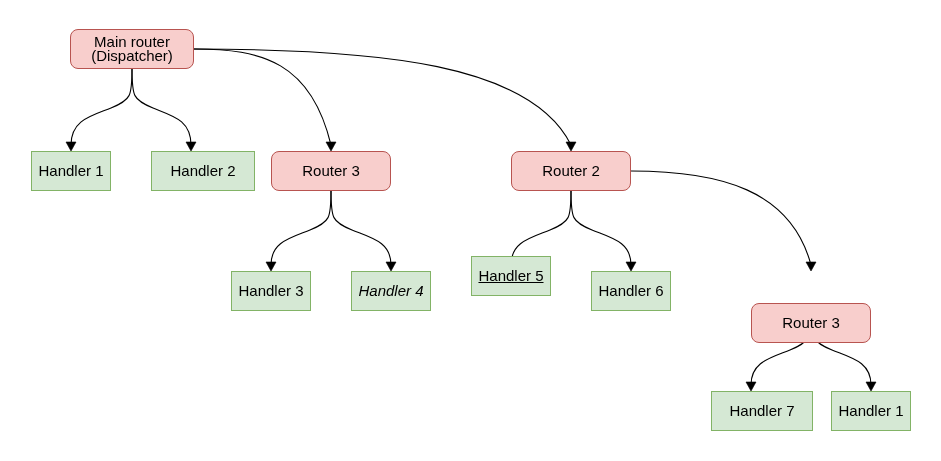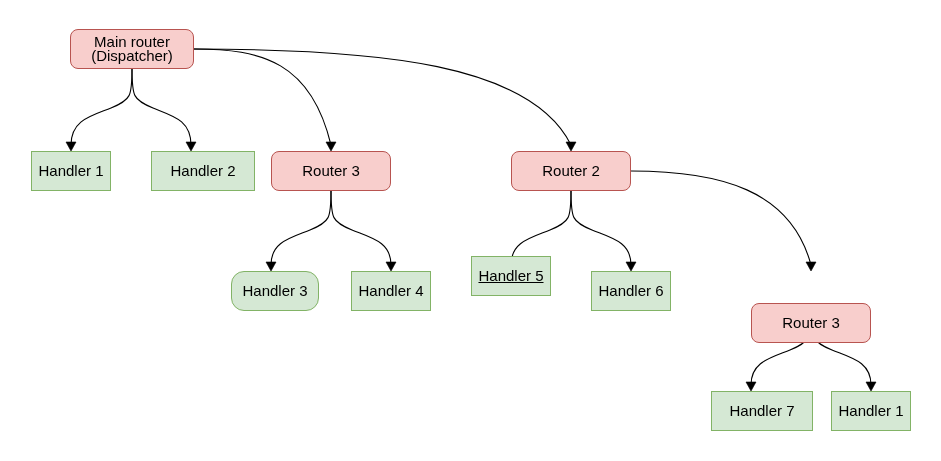--- a/index.html
+++ b/index.html
@@ -93,22 +93,22 @@
       <path class="arrow-head" d="M 871,391 L 866,382 L 876,382 Z"></path>
     </svg>
 
   <div id="node-layer">
       <div class="node node-router" style="left: 70px; top: 29px; width: 124px; height: 40px;">Main router
 (Dispatcher)</div>
       <div class="node node-handler" style="left: 31px; top: 151px; width: 80px; height: 40px;">Handler 1</div>
       <div class="node node-handler" style="left: 151px; top: 151px; width: 104px; height: 40px;">Handler 2</div>
       <div class="node node-router" style="left: 271px; top: 151px; width: 120px; height: 40px;">Router 3</div>
       <div class="node node-router" style="left: 511px; top: 151px; width: 120px; height: 40px;">Router 2</div>
-      <div class="node node-handler" style="left: 231px; top: 271px; width: 88px; height: 40px; border-radius: 13px;">Handler 3</div>
-      <div class="node node-handler" style="left: 351px; top: 271px; width: 80px; height: 40px;">Handler 4</div>
+      <div class="node node-handler" style="left: 231px; top: 271px; width: 80px; height: 40px;">Handler 3</div>
+      <div class="node node-handler" style="left: 351px; top: 271px; width: 80px; height: 40px; font-style: italic;">Handler 4</div>
       <div class="node node-handler" style="left: 471px; top: 256px; width: 80px; height: 40px; text-decoration: underline;">Handler 5</div>
       <div class="node node-handler" style="left: 591px; top: 271px; width: 80px; height: 40px;">Handler 6</div>
       <div class="node node-router" style="left: 751px; top: 271px; width: 120px; height: 40px; margin-top: 32px;">Router 3</div>
       <div class="node node-handler" style="left: 711px; top: 391px; width: 102px; height: 40px;">Handler 7</div>
       <div class="node node-handler" style="left: 831px; top: 391px; width: 80px; height: 40px;">Handler 1</div>
     </div>
 
 </div>
 
 </body></html>

